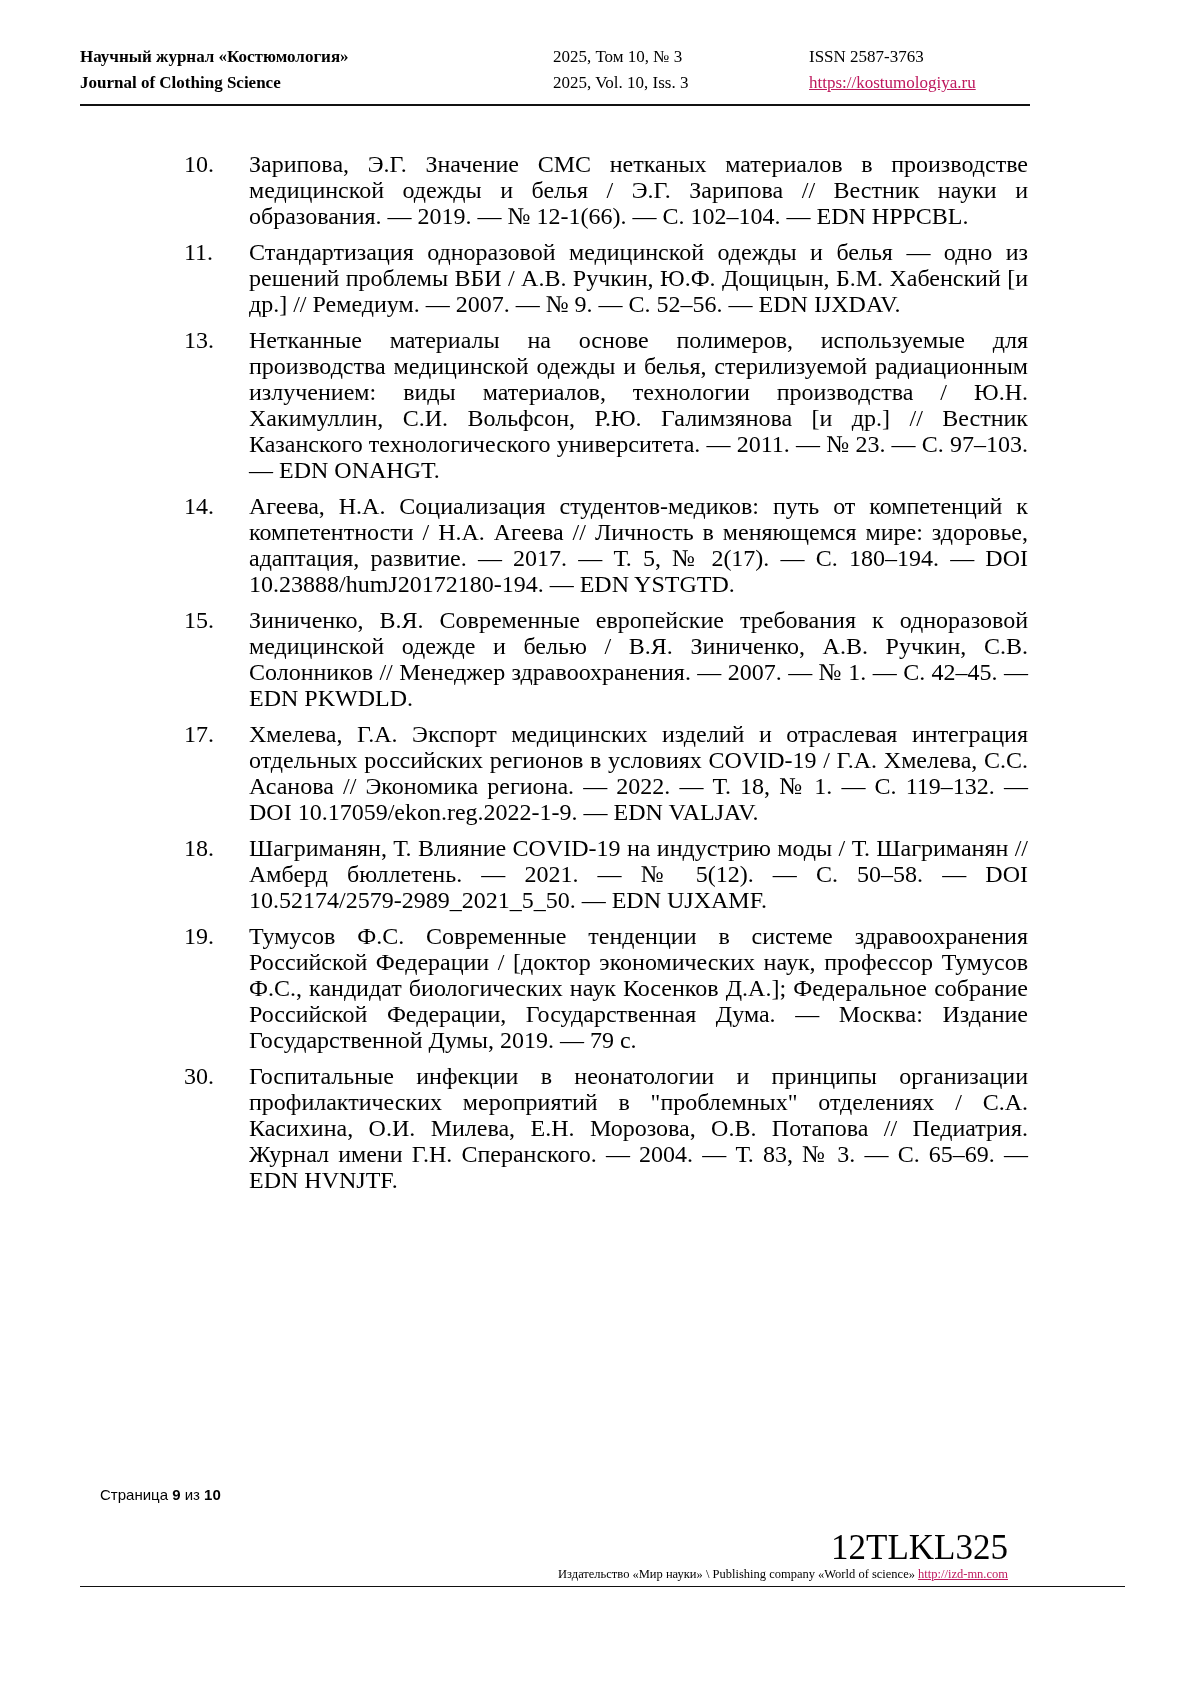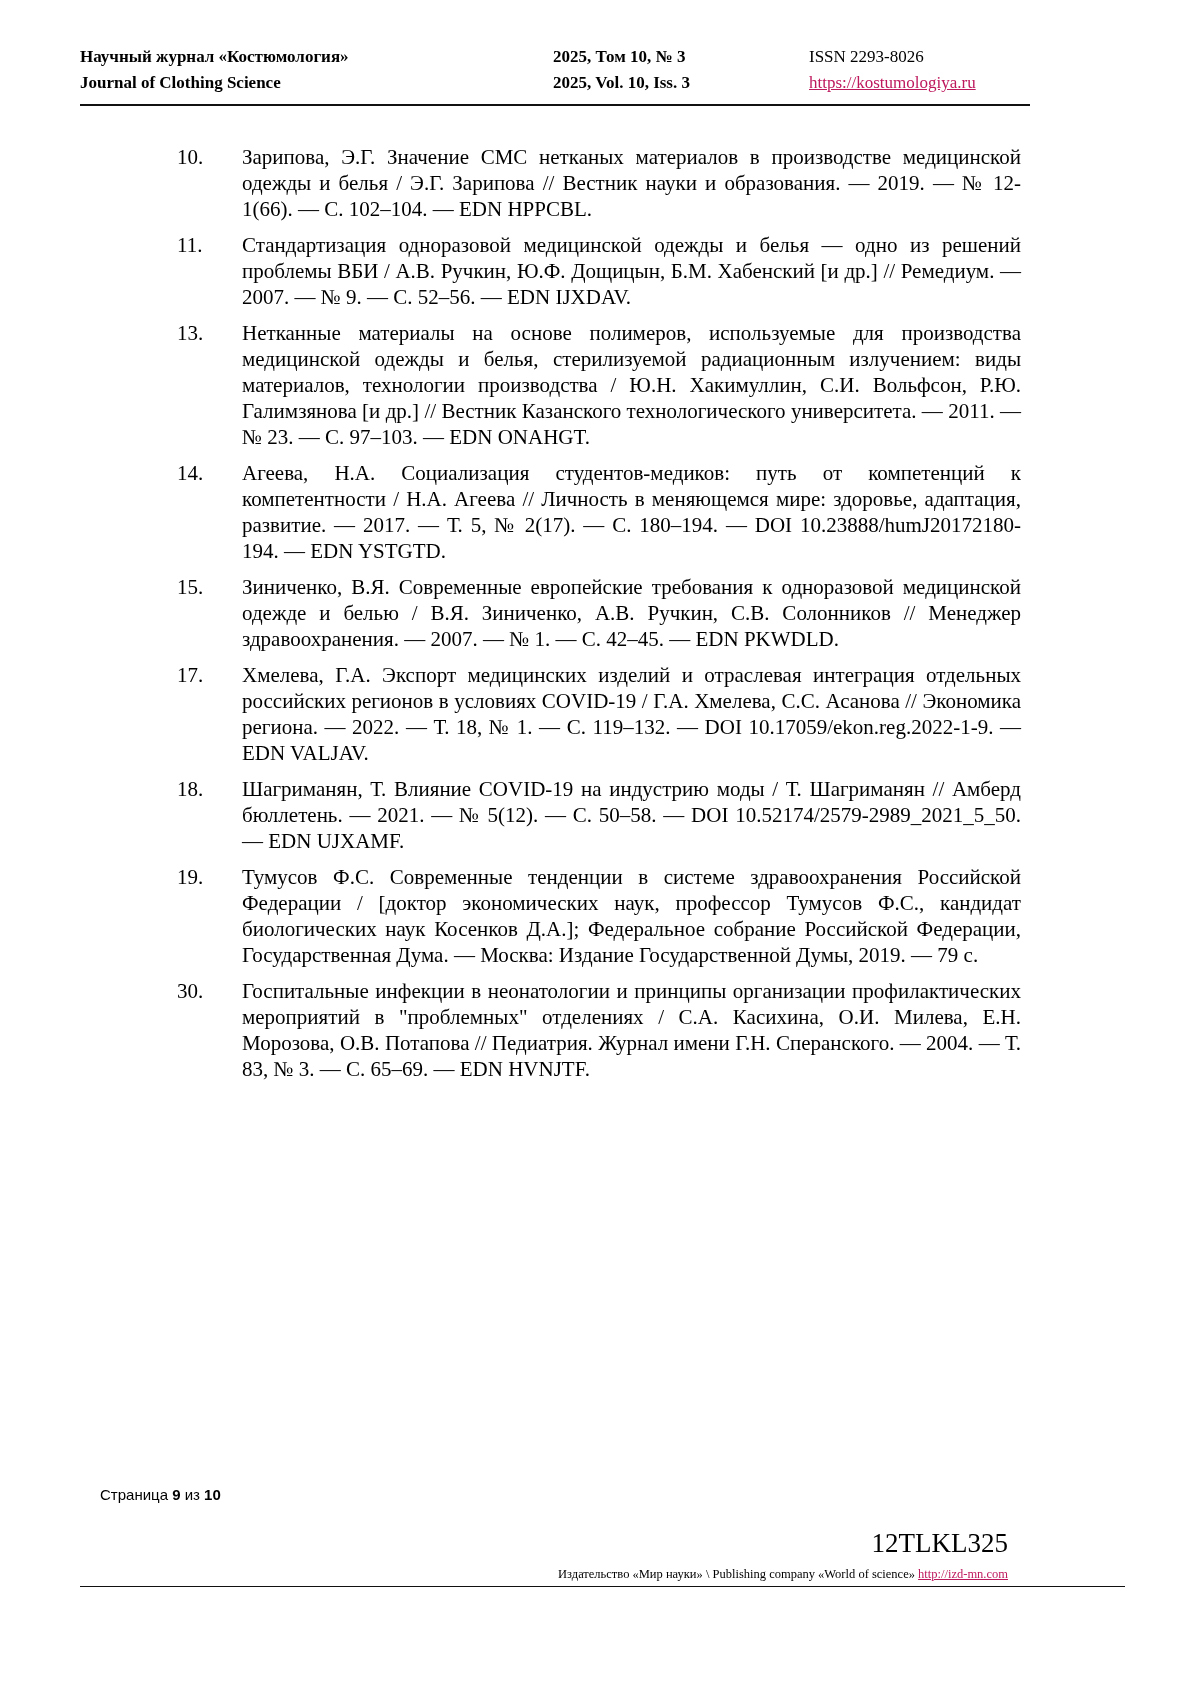--- a/index.html
+++ b/index.html
@@ -20,44 +20,44 @@
   .header {
     position: absolute;
     left: 80px;
     top: 44px;
     width: 950px;
     display: flex;
     font-size: 17px;
     line-height: 1.55;
   }
   .h-left  { width: 473px; font-weight: bold; }
-  .h-mid   { width: 256px; font-weight: bold; }
+  .h-mid   { width: 256px; font-weight: normal; }
   .h-right { flex: 1; }
   .link {
     color: #be185d;
     text-decoration: underline;
     cursor: pointer;
   }
   .header-rule {
     position: absolute;
     left: 80px;
     top: 104px;
     width: 950px;
     border-top: 2px solid #111111;
   }
   
   .refs {
     position: absolute;
     left: 80px;
     top: 135px;
     width: 932px;
     list-style: none;
-    margin: 9px;
+    margin: 16px;
     padding: 0;
-    font-size: 21px;
+    font-size: 24px;
     line-height: 26px;
   }
   .ref-item {
     position: relative;
     padding-left: 153px;
     text-align: justify;
     margin-bottom: 10px;
   }
   .ref-num {
     position: absolute;
@@ -69,21 +69,21 @@
     position: absolute;
     left: 100px;
     top: 1486px;
     font-family: "Liberation Sans", sans-serif;
     font-size: 15px;
   }
   .doc-code {
     position: absolute;
     right: 192px;
     top: 1528px;
-    font-size: 27px;
+    font-size: 35px;
     font-family: "Liberation Serif", serif;
   }
   .publisher-line {
     position: absolute;
     right: 192px;
     top: 1567px;
     font-size: 12.5px;
     text-align: right;
     white-space: nowrap;
   }
@@ -103,21 +103,21 @@
   <div class="header">
     <div class="h-left">
       <div>Научный журнал «Костюмология»</div>
       <div>Journal of Clothing Science</div>
     </div>
     <div class="h-mid">
       <div>2025, Том 10, № 3</div>
       <div>2025, Vol. 10, Iss. 3</div>
     </div>
     <div class="h-right">
-      <div>ISSN 2293-8026</div>
+      <div>ISSN 2587-3763</div>
       <div><a class="link">https://kostumologiya.ru</a></div>
     </div>
   </div>
   <div class="header-rule"></div>
 
   <ol class="refs">
     <li class="ref-item"><span class="ref-num">10.</span><span>Зарипова, Э.Г. Значение СМС нетканых материалов в производстве медицинской одежды и белья / Э.Г. Зарипова // Вестник науки и образования. — 2019. — № 12-1(66). — С. 102–104. — EDN HPPCBL.</span></li>
     <li class="ref-item"><span class="ref-num">11.</span><span>Стандартизация одноразовой медицинской одежды и белья — одно из решений проблемы ВБИ / А.В. Ручкин, Ю.Ф. Дощицын, Б.М. Хабенский [и др.] // Ремедиум. — 2007. — № 9. — С. 52–56. — EDN IJXDAV.</span></li>
     <li class="ref-item"><span class="ref-num">13.</span><span>Нетканные материалы на основе полимеров, используемые для производства медицинской одежды и белья, стерилизуемой радиационным излучением: виды материалов, технологии производства / Ю.Н. Хакимуллин, С.И. Вольфсон, Р.Ю. Галимзянова [и др.] // Вестник Казанского технологического университета. — 2011. — № 23. — С. 97–103. — EDN ONAHGT.</span></li>
     <li class="ref-item"><span class="ref-num">14.</span><span>Агеева, Н.А. Социализация студентов-медиков: путь от компетенций к компетентности / Н.А. Агеева // Личность в меняющемся мире: здоровье, адаптация, развитие. — 2017. — Т. 5, № 2(17). — С. 180–194. — DOI 10.23888/humJ20172180-194. — EDN YSTGTD.</span></li>

